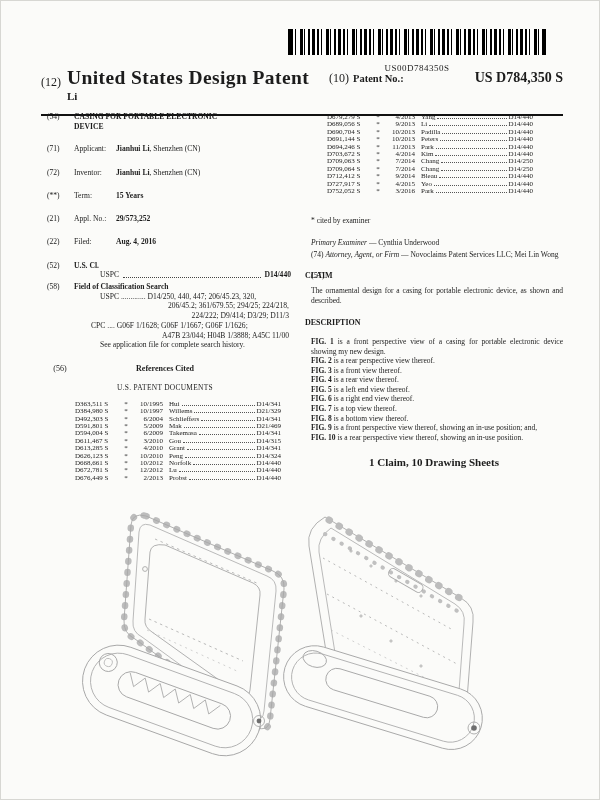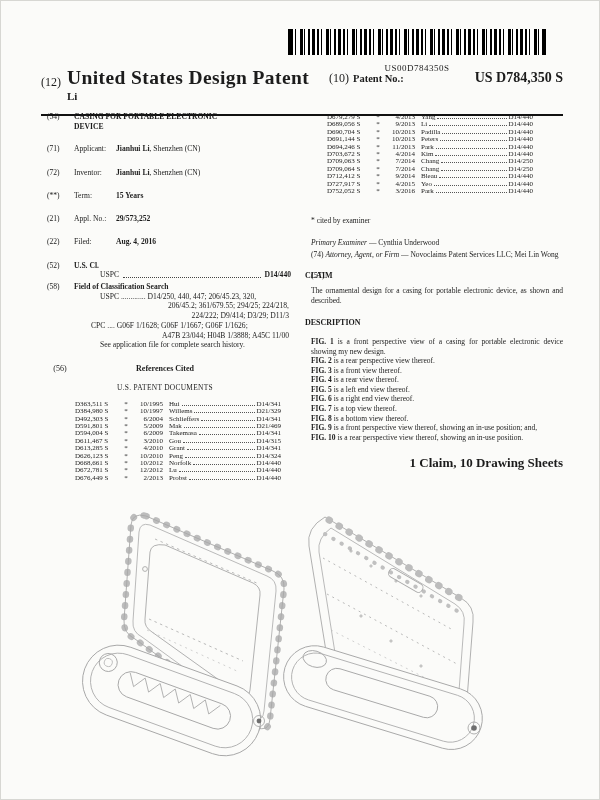--- a/index.html
+++ b/index.html
@@ -78,21 +78,21 @@
   .col-right{font-size:7.5px;line-height:1.28;}
   .cited{margin:21px 0 0 6px;}
   .examiner{margin:12px 0 0 6px;}
   .attorney{margin:2px 0 0 6px;}
   .claim-head,.desc-head{position:relative;text-align:left;font-weight:700;font-size:8px;margin:12px 0 5px;}
   .claim-head .s-num{left:6px;font-weight:400;}
   .claim-text{margin:0 0 0 6px;text-align:justify;}
   .figs{margin:9px 0 0 6px;}
   .fig-line{margin:0;text-align:justify;}
   .fig-label{font-weight:700;}
-  .sheet-note{text-align:right;font-weight:700;font-size:13px;margin-top:13px;}
+  .sheet-note{text-align:center;font-weight:700;font-size:11px;margin-top:13px;}
 
   
   .fig-svg{position:absolute;}
   .fig-left{left:36px;top:498px;width:268px;height:300px;}
   .fig-right{left:270px;top:495px;width:272px;height:305px;}
 </style>
 </head>
 <body>
 
 <div class="sheet">

